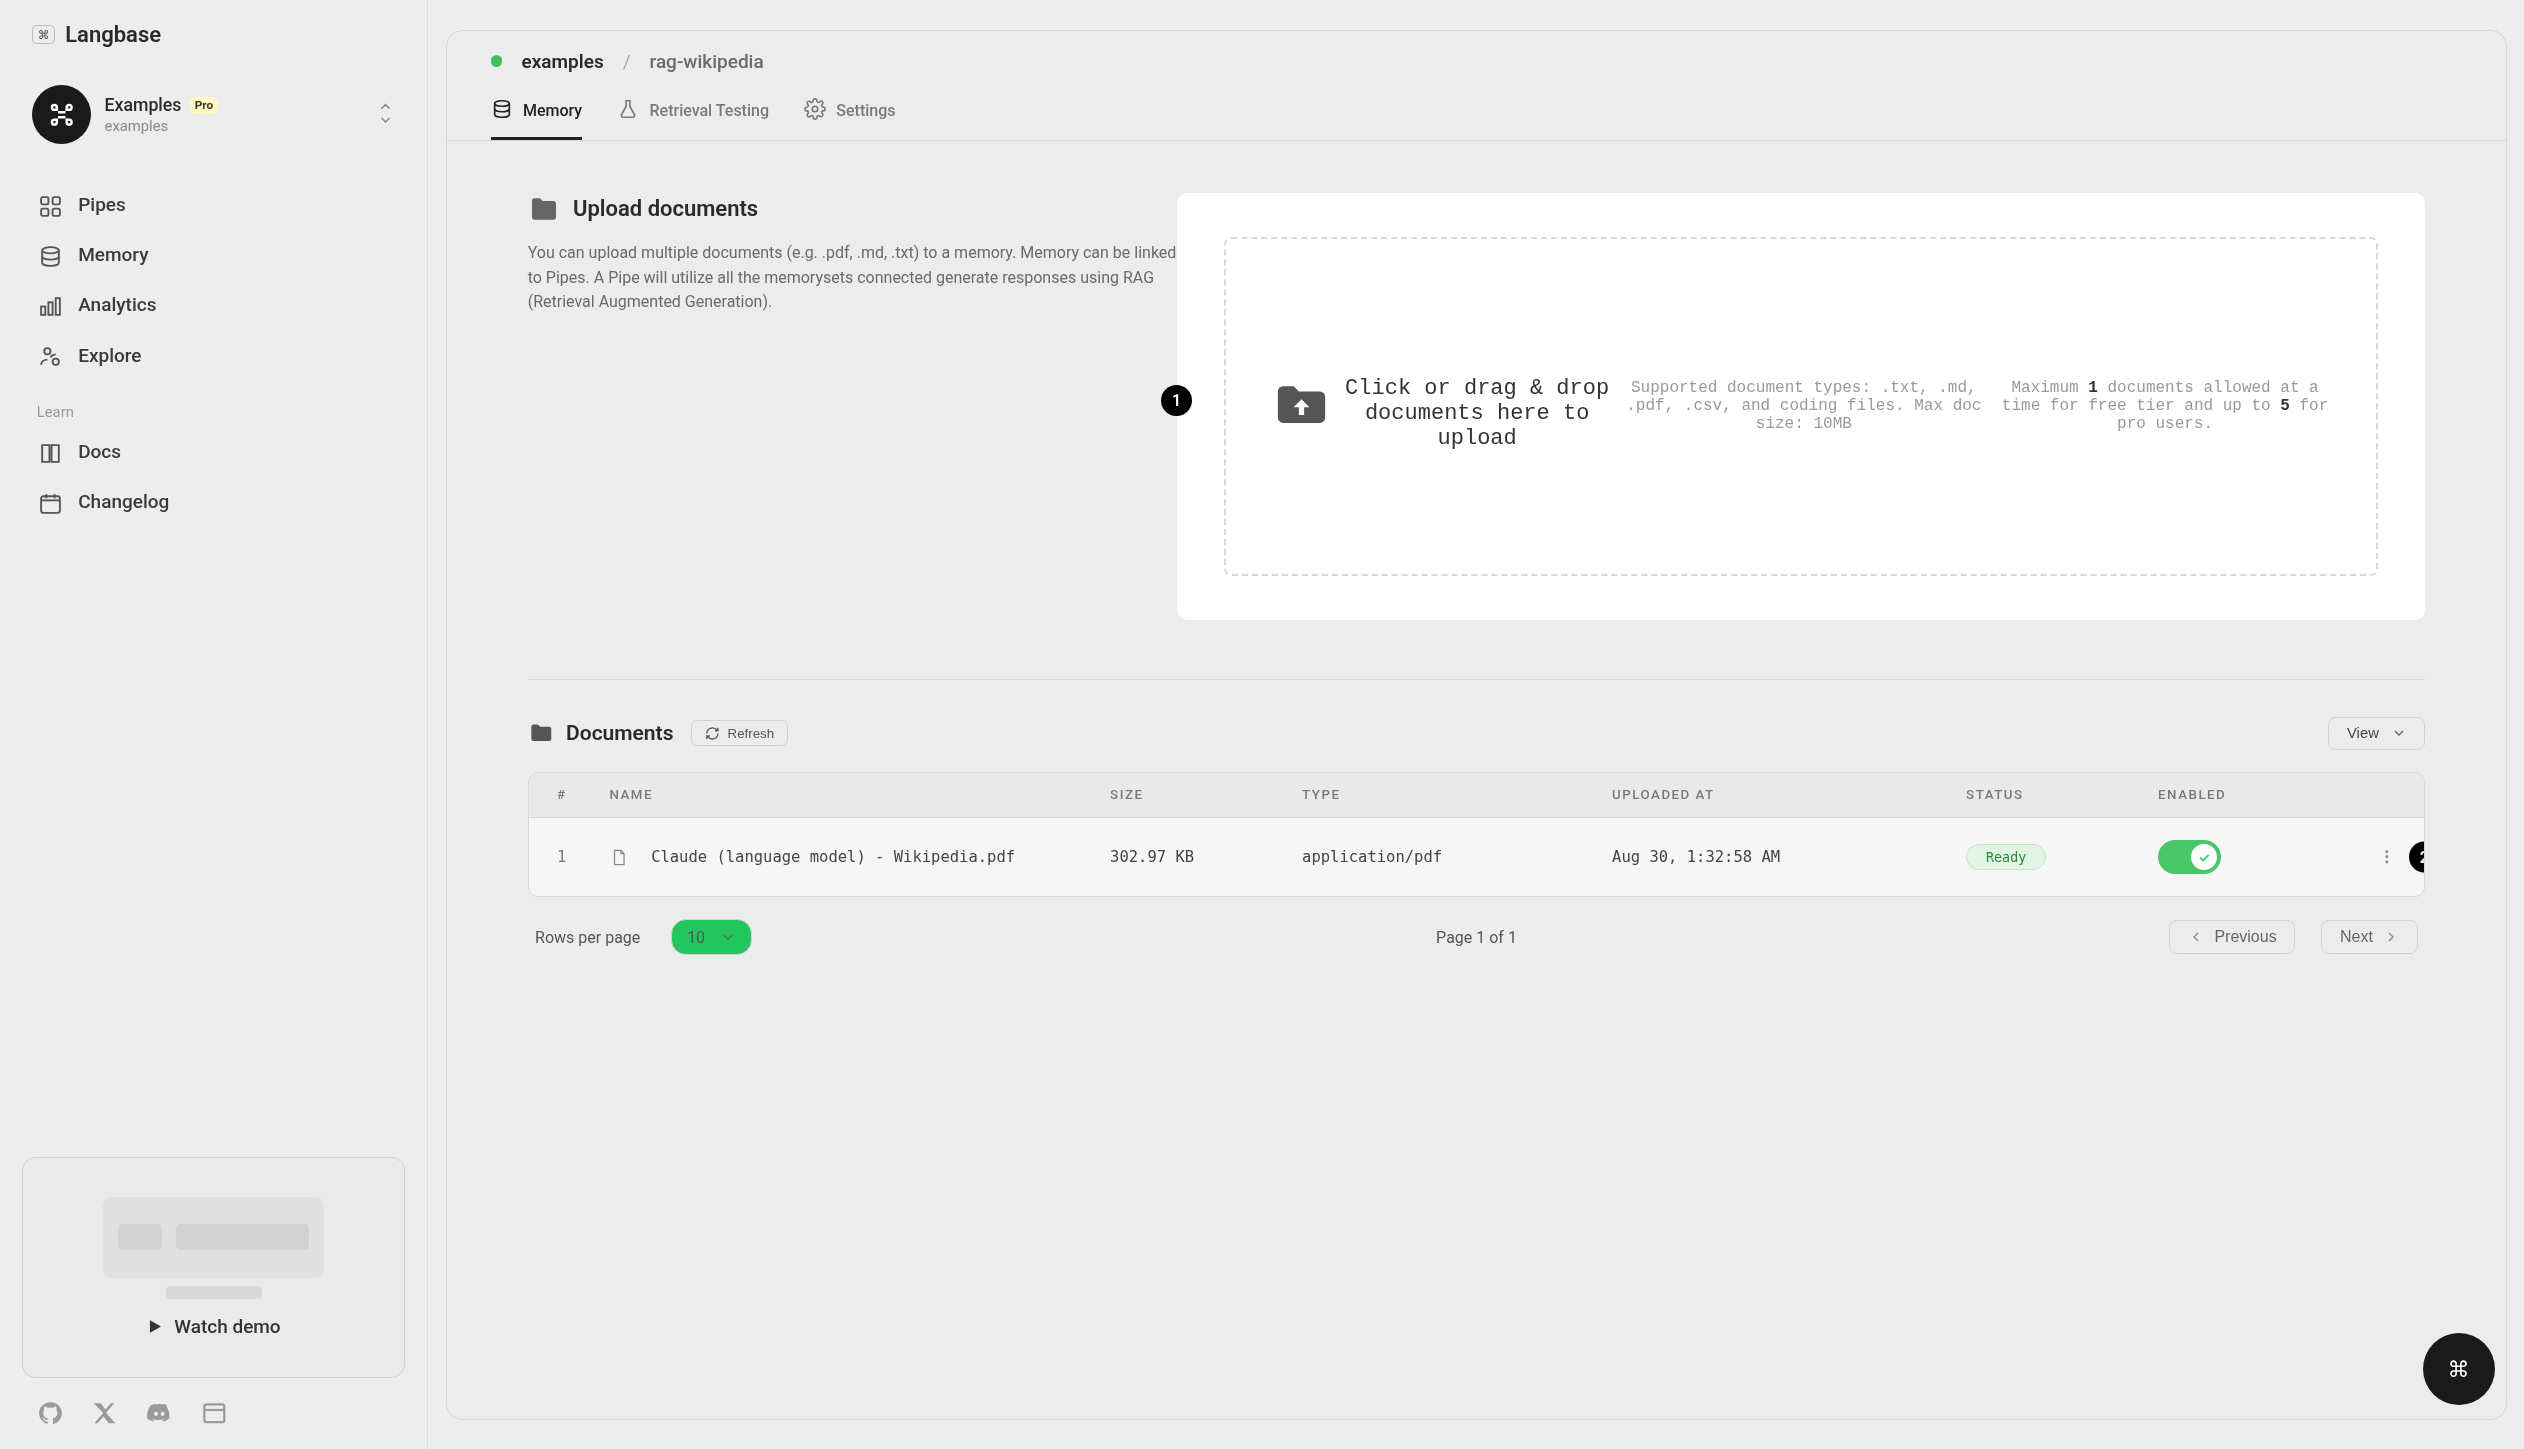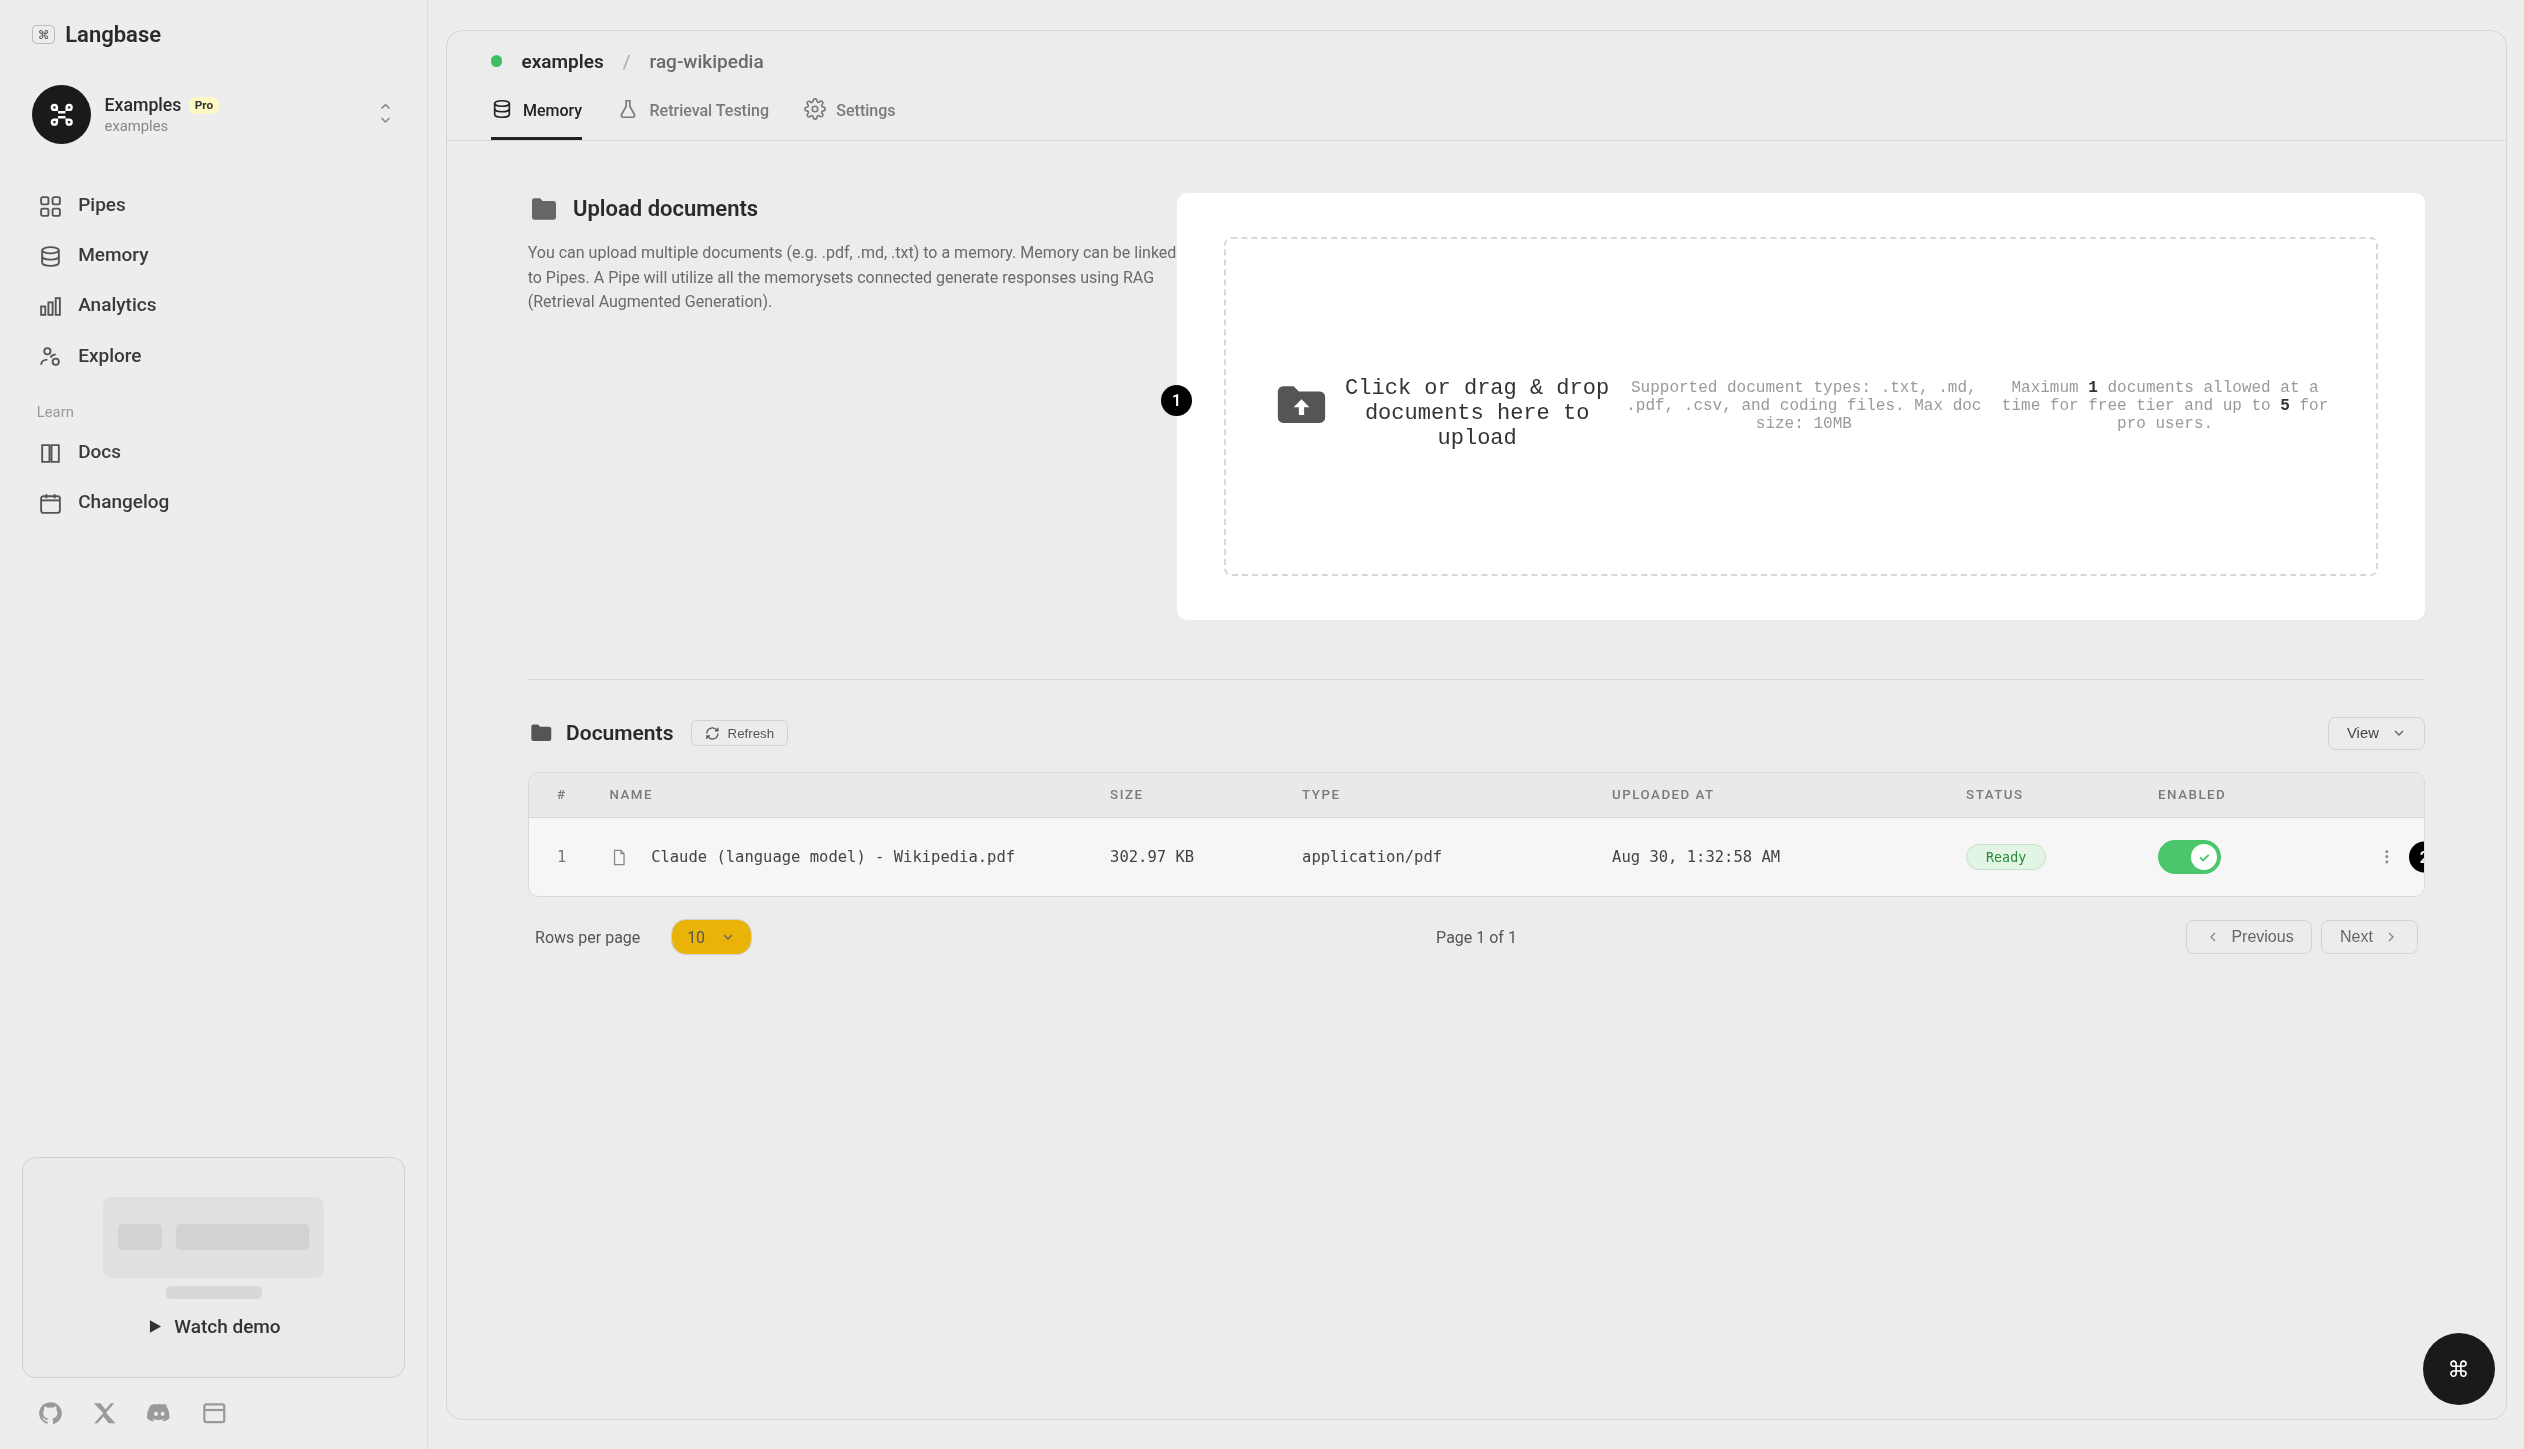--- a/index.html
+++ b/index.html
@@ -324,25 +324,25 @@
 }
 .table-footer .rpp { display:flex; align-items:center; gap:31px;text-align:center; }
 .select {
   border:0.7px solid #d2d2d2;
   border-radius:15px;
   padding:7.4px 14.8px;
   display:flex;
   align-items:center;
   gap:14.8px;
   cursor:pointer;
-  background:#eab308;
+  background:#22c55e;
 }
 .select svg { width:16px; height:16px; stroke:#666; fill:none; stroke-width:2;}
 .table-footer .pageinfo { position:absolute; left:50%; transform:translateX(-50%); }
-.table-footer .pager { margin-left:auto; display:flex; gap:9px; }
+.table-footer .pager { margin-left:auto; display:flex; gap:26px; }
 .pager-btn {
   border:0.7px solid #d2d2d2;
   background:#ececec;
   border-radius:7.4px;
   padding:7.4px 17.7px;
   display:flex;
   align-items:center;
   gap:10.3px;
   cursor:pointer;
   color:#666;

